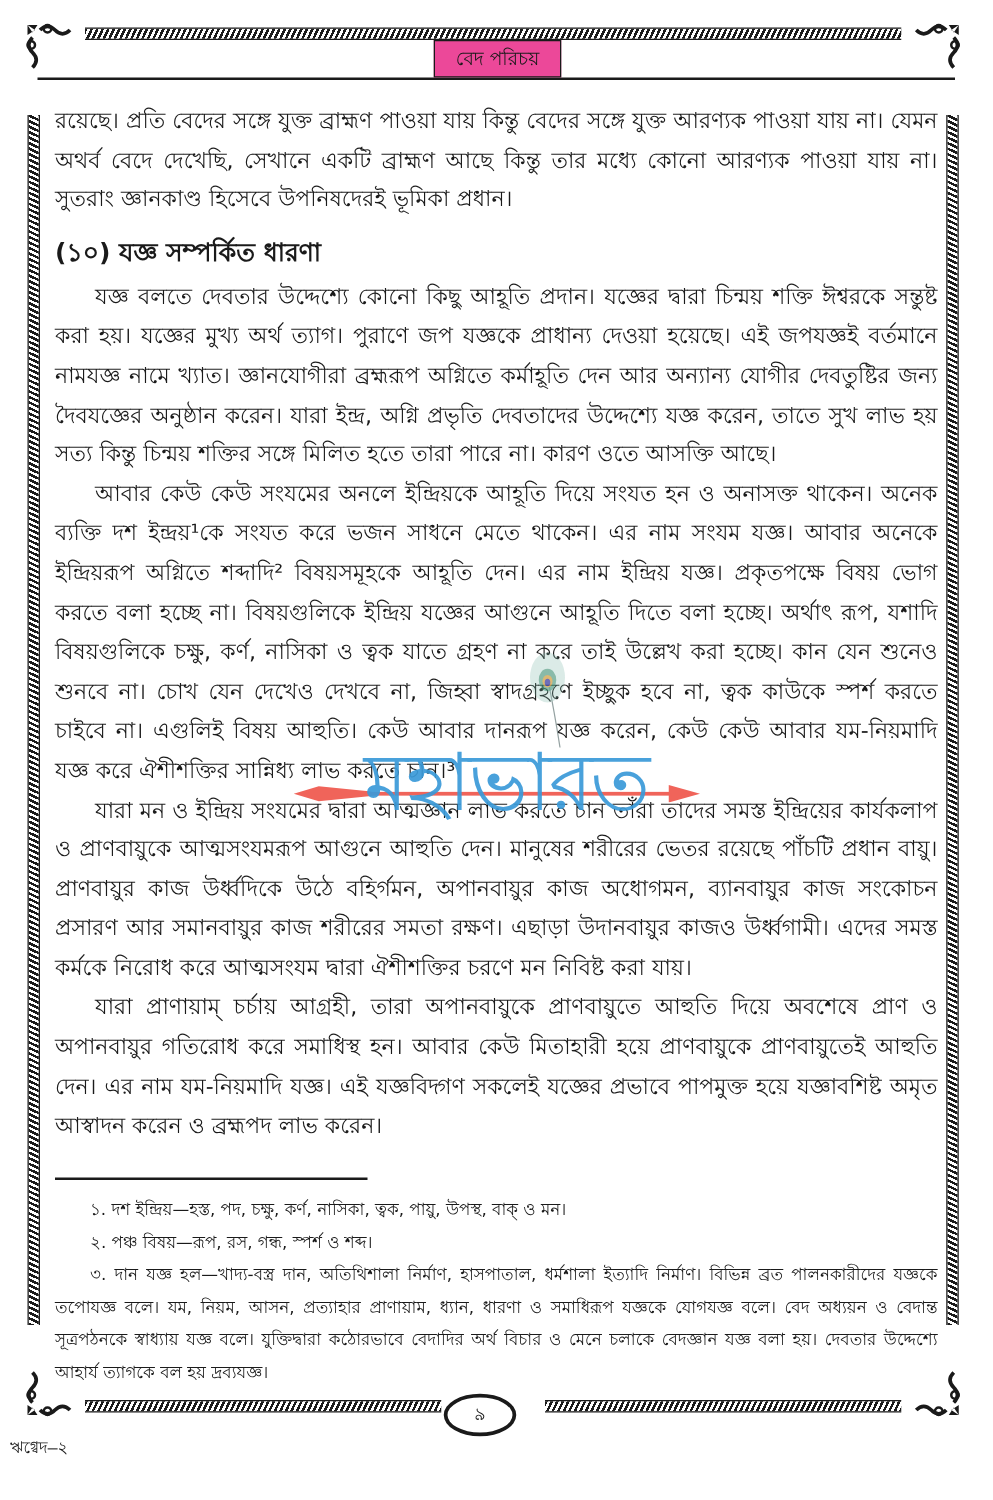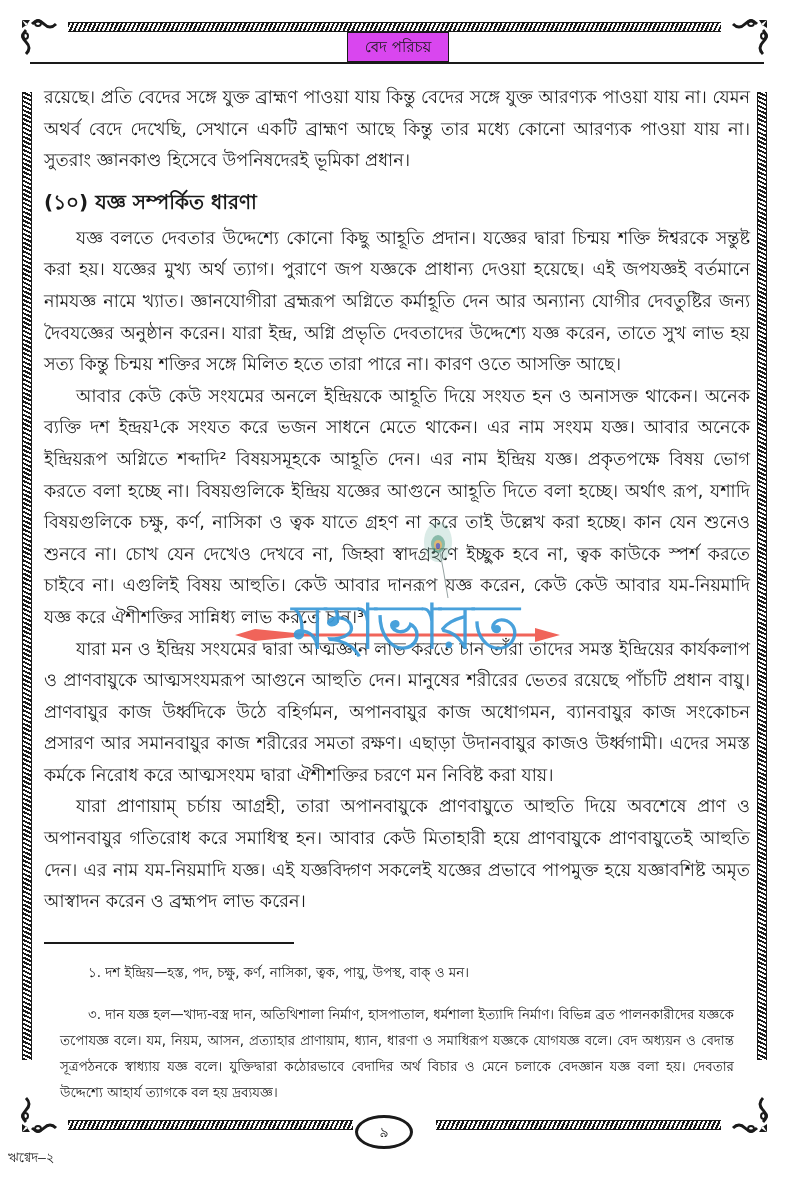--- a/index.html
+++ b/index.html
@@ -21,32 +21,32 @@
     .rope-right { right: 0; top: 70px; bottom: 70px; }
     .corner { position: absolute; width: 44px; height: 44px; }
     .corner svg { width: 44px; height: 44px; display: block; }
     .c-tl { left: -2px; top: -4px; }
     .c-tr { right: -2px; top: -4px; transform: scaleX(-1); }
     .c-bl { left: -2px; bottom: -4px; transform: scaleY(-1); }
     .c-br { right: -2px; bottom: -4px; transform: scale(-1,-1); }
 
     
     .running-head { position: absolute; left: 347px; top: 32px; width: 100px; height: 28px;
-      border: 1.5px solid #1a1a1a; background: #d946ef; font-size: 15px; text-align: center;
+      border: 1.5px solid #1a1a1a; background: #ec4899; font-size: 15px; text-align: center;
       line-height: 28px; z-index: 2; }
     .head-rule { position: absolute; left: 30px; right: 30px; top: 62px; height: 2px; background: #1a1a1a; }
 
     
     .content { position: absolute; left: 44px; width: 706px; top: 82px; }
     .para { font-size: 17.6px; line-height: 31.6px; margin: 0; text-align: justify;
             text-align-last: left; }
     .para.indent { text-indent: 32px; }
     .heading { font-size: 20px; font-weight: bold; margin: 10px 0 6px 0; line-height: 30px; }
     .fn-rule { width: 250px; height: 2px; background: #1a1a1a; margin: 24px 0 12px 0; }
-    .footnote { font-size: 13.4px; line-height: 26px; margin: 16px; text-align: justify; text-align-last: left; }
+    .footnote { font-size: 13.4px; line-height: 26px; margin: 0; text-align: justify; text-align-last: left; }
     .footnote.indent { text-indent: 28px; }
 
     
     .page-no { position: absolute; left: 355px; top: 1115px; width: 52px; height: 28px;
       border: 3px solid #1a1a1a; border-radius: 50%; background: #fff;
       font-size: 14px; text-align: center; line-height: 28px; z-index: 3; }
     .signature { position: absolute; left: 8px; top: 1148px; font-size: 13px; font-family: Liberation Mono, monospace; }
 
     
     .wm { position: absolute; left: 235px; top: 590px; width: 325px; height: 80px; z-index: 4; pointer-events: none; }
@@ -105,20 +105,21 @@
 <div class="content">
   <p class="para">রয়েছে। প্রতি বেদের সঙ্গে যুক্ত ব্রাহ্মণ পাওয়া যায় কিন্তু বেদের সঙ্গে যুক্ত আরণ্যক পাওয়া যায় না। যেমন অথর্ব বেদে দেখেছি, সেখানে একটি ব্রাহ্মণ আছে কিন্তু তার মধ্যে কোনো আরণ্যক পাওয়া যায় না। সুতরাং জ্ঞানকাণ্ড হিসেবে উপনিষদেরই ভূমিকা প্রধান।</p>
   <h2 class="heading">(১০) যজ্ঞ সম্পর্কিত ধারণা</h2>
   <p class="para indent">যজ্ঞ বলতে দেবতার উদ্দেশ্যে কোনো কিছু আহূতি প্রদান। যজ্ঞের দ্বারা চিন্ময় শক্তি ঈশ্বরকে সন্তুষ্ট করা হয়। যজ্ঞের মুখ্য অর্থ ত্যাগ। পুরাণে জপ যজ্ঞকে প্রাধান্য দেওয়া হয়েছে। এই জপযজ্ঞই বর্তমানে নামযজ্ঞ নামে খ্যাত। জ্ঞানযোগীরা ব্রহ্মরূপ অগ্নিতে কর্মাহূতি দেন আর অন্যান্য যোগীর দেবতুষ্টির জন্য দৈবযজ্ঞের অনুষ্ঠান করেন। যারা ইন্দ্র, অগ্নি প্রভৃতি দেবতাদের উদ্দেশ্যে যজ্ঞ করেন, তাতে সুখ লাভ হয় সত্য কিন্তু চিন্ময় শক্তির সঙ্গে মিলিত হতে তারা পারে না। কারণ ওতে আসক্তি আছে।</p>
   <p class="para indent">আবার কেউ কেউ সংযমের অনলে ইন্দ্রিয়কে আহূতি দিয়ে সংযত হন ও অনাসক্ত থাকেন। অনেক ব্যক্তি দশ ইন্দ্রয়¹কে সংযত করে ভজন সাধনে মেতে থাকেন। এর নাম সংযম যজ্ঞ। আবার অনেকে ইন্দ্রিয়রূপ অগ্নিতে শব্দাদি² বিষয়সমূহকে আহূতি দেন। এর নাম ইন্দ্রিয় যজ্ঞ। প্রকৃতপক্ষে বিষয় ভোগ করতে বলা হচ্ছে না। বিষয়গুলিকে ইন্দ্রিয় যজ্ঞের আগুনে আহূতি দিতে বলা হচ্ছে। অর্থাৎ রূপ, যশাদি বিষয়গুলিকে চক্ষু, কর্ণ, নাসিকা ও ত্বক যাতে গ্রহণ না করে তাই উল্লেখ করা হচ্ছে। কান যেন শুনেও শুনবে না। চোখ যেন দেখেও দেখবে না, জিহ্বা স্বাদগ্রহণে ইচ্ছুক হবে না, ত্বক কাউকে স্পর্শ করতে চাইবে না। এগুলিই বিষয় আহুতি। কেউ আবার দানরূপ যজ্ঞ করেন, কেউ কেউ আবার যম-নিয়মাদি যজ্ঞ করে ঐশীশক্তির সান্নিধ্য লাভ করতে চান।³</p>
   <p class="para indent">যারা মন ও ইন্দ্রিয় সংযমের দ্বারা আত্মজ্ঞান লাভ করতে চান তাঁরা তাদের সমস্ত ইন্দ্রিয়ের কার্যকলাপ ও প্রাণবায়ুকে আত্মসংযমরূপ আগুনে আহুতি দেন। মানুষের শরীরের ভেতর রয়েছে পাঁচটি প্রধান বায়ু। প্রাণবায়ুর কাজ উর্ধ্বদিকে উঠে বহির্গমন, অপানবায়ুর কাজ অধোগমন, ব্যানবায়ুর কাজ সংকোচন প্রসারণ আর সমানবায়ুর কাজ শরীরের সমতা রক্ষণ। এছাড়া উদানবায়ুর কাজও উর্ধ্বগামী। এদের সমস্ত কর্মকে নিরোধ করে আত্মসংযম দ্বারা ঐশীশক্তির চরণে মন নিবিষ্ট করা যায়।</p>
   <p class="para indent">যারা প্রাণায়াম্ চর্চায় আগ্রহী, তারা অপানবায়ুকে প্রাণবায়ুতে আহুতি দিয়ে অবশেষে প্রাণ ও অপানবায়ুর গতিরোধ করে সমাধিস্থ হন। আবার কেউ মিতাহারী হয়ে প্রাণবায়ুকে প্রাণবায়ুতেই আহুতি দেন। এর নাম যম-নিয়মাদি যজ্ঞ। এই যজ্ঞবিদ্গণ সকলেই যজ্ঞের প্রভাবে পাপমুক্ত হয়ে যজ্ঞাবশিষ্ট অমৃত আস্বাদন করেন ও ব্রহ্মপদ লাভ করেন।</p>
 
   <div class="fn-rule"></div>
   <p class="footnote indent">১. দশ ইন্দ্রিয়—হস্ত, পদ, চক্ষু, কর্ণ, নাসিকা, ত্বক, পায়ু, উপস্থ, বাক্ ও মন।</p>
+  <p class="footnote indent">২. পঞ্চ বিষয়—রূপ, রস, গন্ধ, স্পর্শ ও শব্দ।</p>
   <p class="footnote indent">৩. দান যজ্ঞ হল—খাদ্য-বস্ত্র দান, অতিথিশালা নির্মাণ, হাসপাতাল, ধর্মশালা ইত্যাদি নির্মাণ। বিভিন্ন ব্রত পালনকারীদের যজ্ঞকে তপোযজ্ঞ বলে। যম, নিয়ম, আসন, প্রত্যাহার প্রাণায়াম, ধ্যান, ধারণা ও সমাধিরূপ যজ্ঞকে যোগযজ্ঞ বলে। বেদ অধ্যয়ন ও বেদান্ত সূত্রপঠনকে স্বাধ্যায় যজ্ঞ বলে। যুক্তিদ্বারা কঠোরভাবে বেদাদির অর্থ বিচার ও মেনে চলাকে বেদজ্ঞান যজ্ঞ বলা হয়। দেবতার উদ্দেশ্যে আহার্য ত্যাগকে বল হয় দ্রব্যযজ্ঞ।</p>
 </div>
 
 <div class="feather">
   <svg viewBox="0 0 50 88" width="50" height="88">
     <path d="M30 86 Q26 60 20 30" stroke="#7a8a8a" stroke-width="1" fill="none"></path>
     <ellipse cx="20" cy="30" rx="14" ry="20" fill="#7fb8a8" opacity="0.35"></ellipse>
     <ellipse cx="20" cy="32" rx="7" ry="9" fill="#3e8f72" opacity="0.7"></ellipse>
     <ellipse cx="20" cy="33" rx="4" ry="5" fill="#e0a54a" opacity="0.9"></ellipse>
     <ellipse cx="20" cy="34" rx="2.2" ry="3" fill="#4a4aa8"></ellipse>

